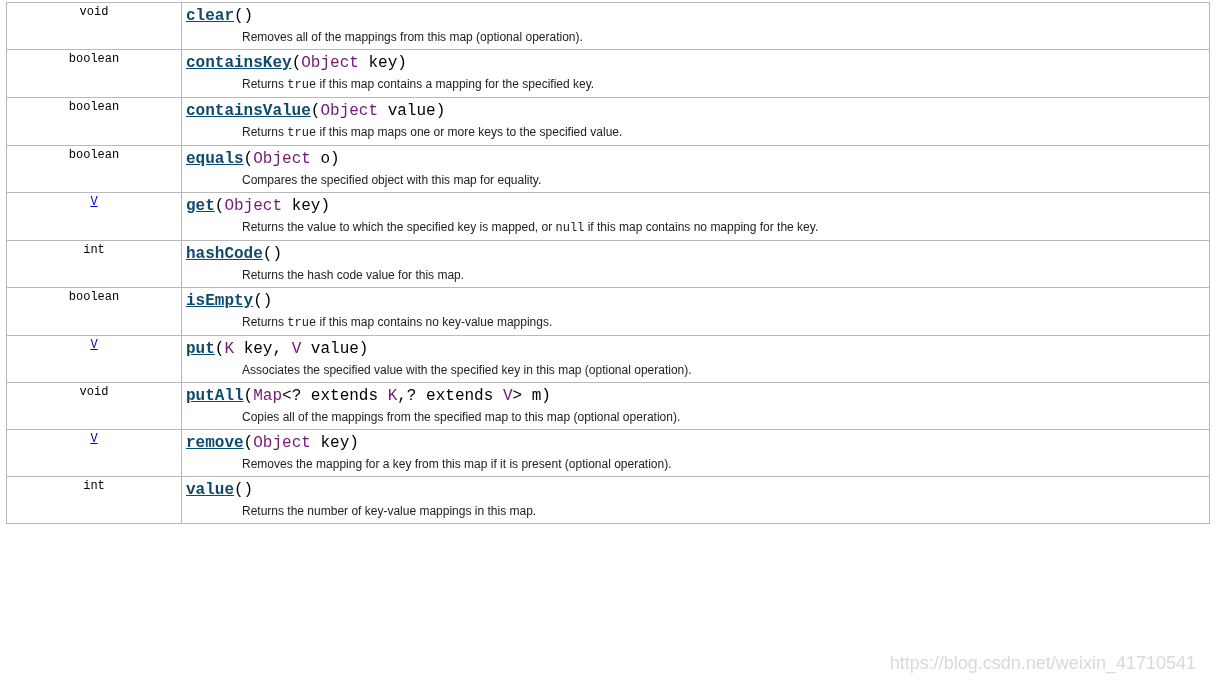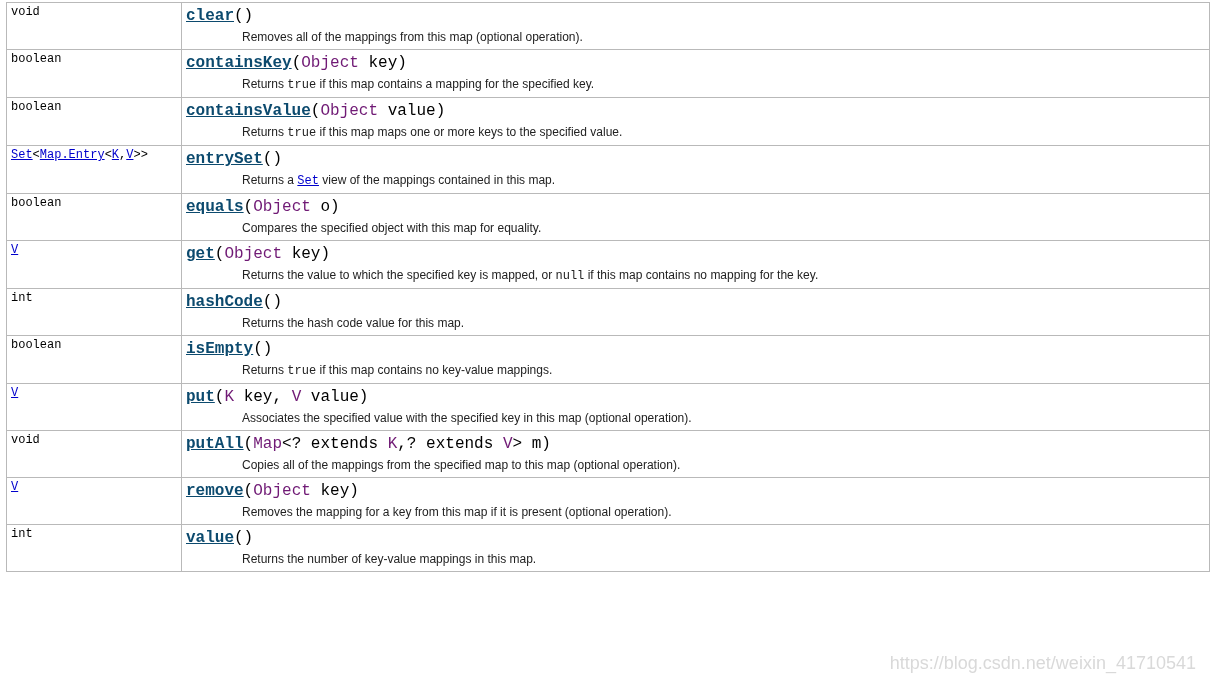--- a/index.html
+++ b/index.html
@@ -16,21 +16,21 @@
     margin: 2px 6px;
     table-layout: fixed;
   }
   table.methods td {
     border: 1px solid #b9b9b9;
     vertical-align: top;
     padding: 2px 4px 4px 4px;
   }
   td.ret {
     width: 166px;
-    text-align: left;
+    text-align: center;
     font-family: "Courier New", monospace;
     font-size: 12px;
     line-height: 1.3;
     padding-top: 4px;
   }
   td.ret .tlink {
     color: #0000cc;
     text-decoration: underline;
   }
   td.sig {
@@ -97,27 +97,20 @@
         </td>
       </tr>
       <tr>
         <td class="ret">boolean</td>
         <td class="sig">
           <div class="sig-line"><span class="mname">containsValue</span>(<span class="plink">Object</span> value)</div>
           <div class="desc">Returns <span class="code">true</span> if this map maps one or more keys to the specified value.</div>
         </td>
       </tr>
       <tr>
-        <td class="ret"><span class="tlink">Set</span>&lt;<span class="tlink">Map.Entry</span>&lt;<span class="tlink">K</span>,<span class="tlink">V</span>&gt;&gt;</td>
-        <td class="sig">
-          <div class="sig-line"><span class="mname">entrySet</span>()</div>
-          <div class="desc">Returns a <span class="dlink">Set</span> view of the mappings contained in this map.</div>
-        </td>
-      </tr>
-      <tr>
         <td class="ret">boolean</td>
         <td class="sig">
           <div class="sig-line"><span class="mname">equals</span>(<span class="plink">Object</span> o)</div>
           <div class="desc">Compares the specified object with this map for equality.</div>
         </td>
       </tr>
       <tr>
         <td class="ret"><span class="tlink">V</span></td>
         <td class="sig">
           <div class="sig-line"><span class="mname">get</span>(<span class="plink">Object</span> key)</div>

